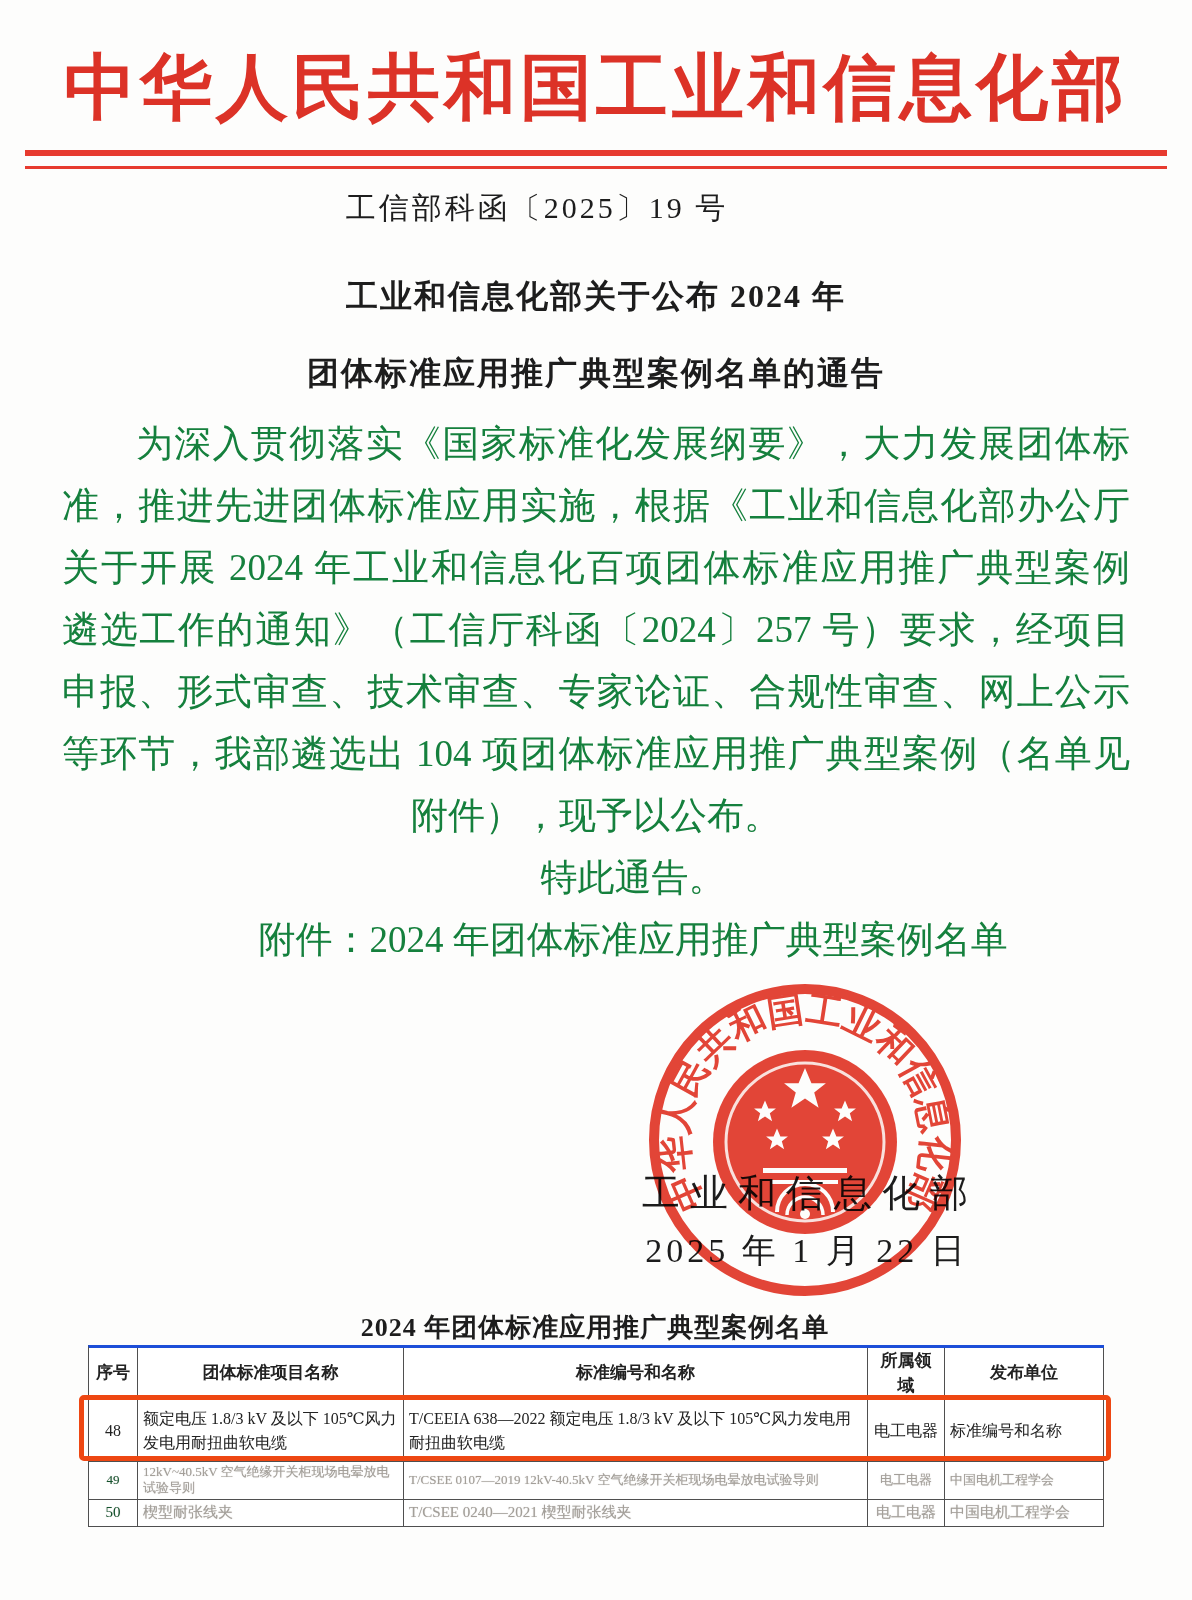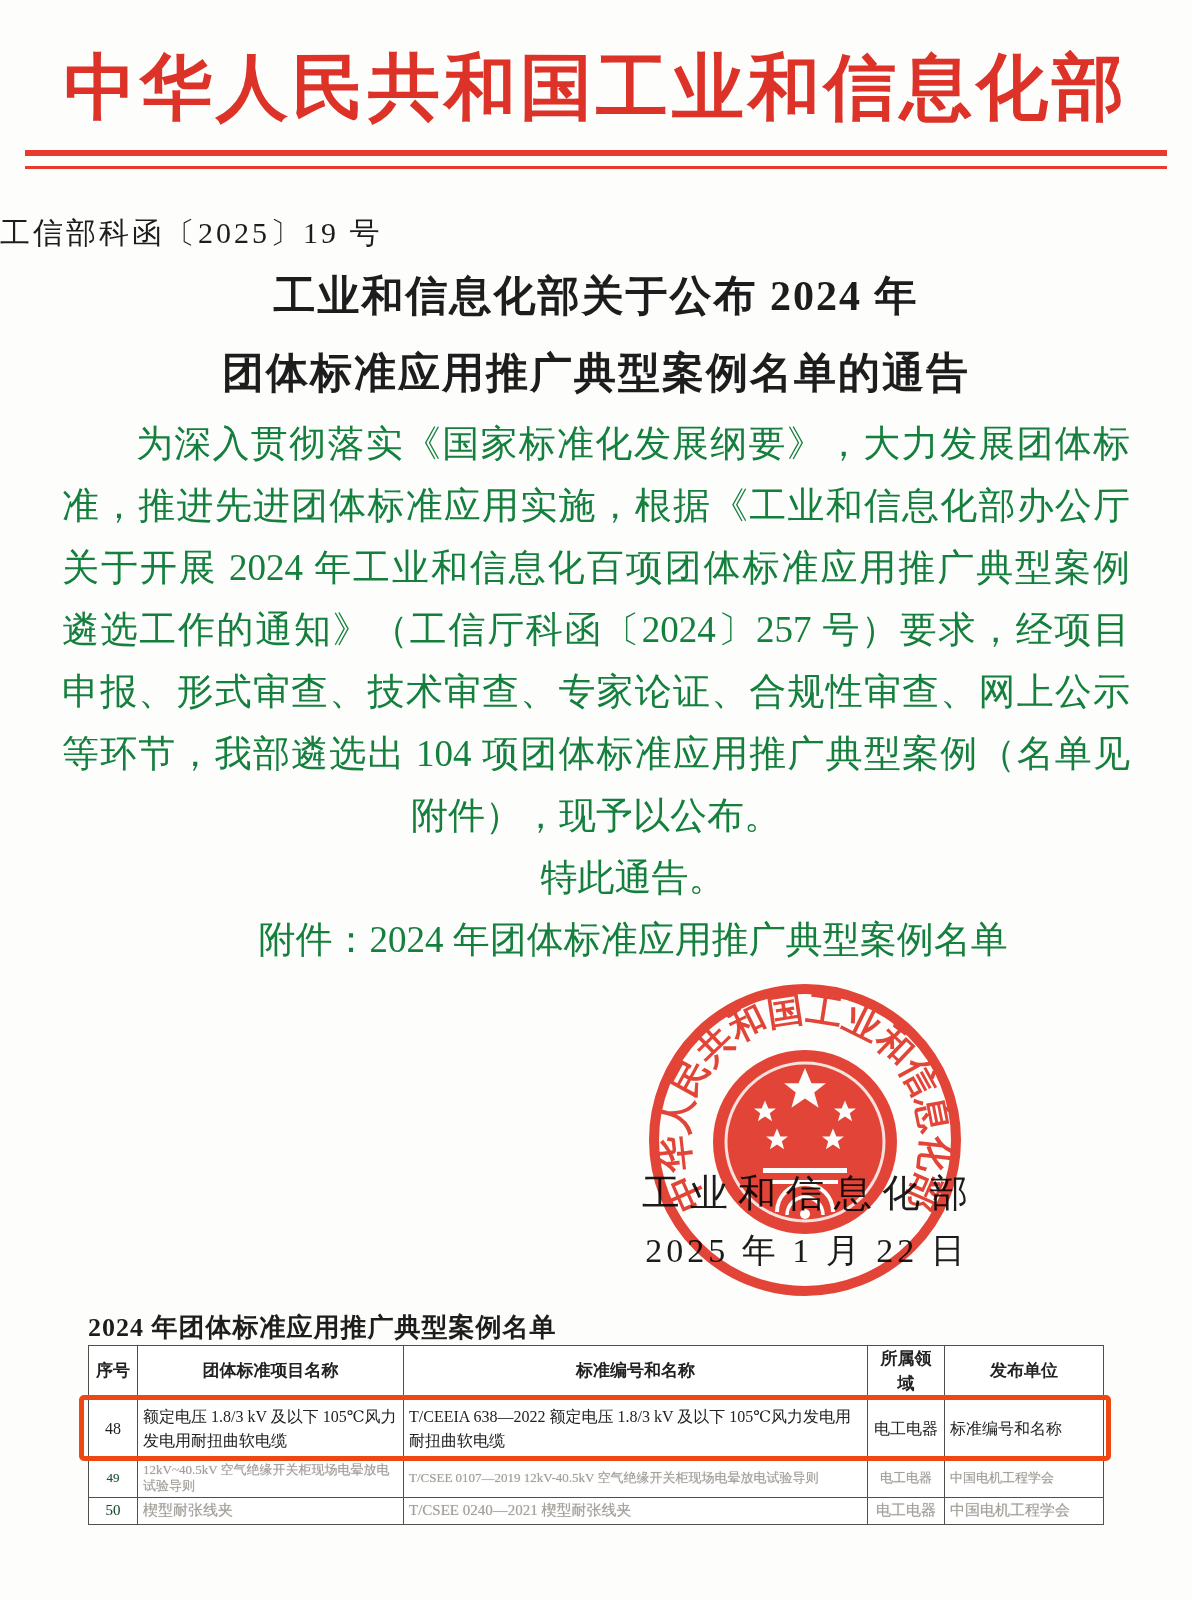--- a/index.html
+++ b/index.html
@@ -14,27 +14,27 @@
   
   .masthead {
     position:absolute; top:40px; left:0; width:100%;
     text-align:center; font-size:72px; font-weight:700;
     color:#dc3227; letter-spacing:4px; white-space:nowrap;
   }
   .rule-thick { position:absolute; top:150px; left:25px; right:25px; height:6px; background:#e73b2f; }
   .rule-thin  { position:absolute; top:166px; left:25px; right:25px; height:3px; background:#e73b2f; }
   
   .doc-number {
-    position:absolute; top:213px; left:0; right:118px;
-    text-align:left; font-size:30px; letter-spacing:3px;
+    position:absolute; top:188px; left:0; right:118px;
+    text-align:center; font-size:30px; letter-spacing:3px;
   }
   
   .notice-title {
     position:absolute; top:258px; left:0; width:100%;
-    text-align:center; font-weight:700; font-size:42px; line-height:77px;
+    text-align:center; font-weight:700; font-size:32px; line-height:77px;
     letter-spacing:2px;
   }
   
   .body-block {
     position:absolute; top:413px; left:62px; width:1068px;
     font-size:37px; line-height:62px; color:#15803d;
   }
   .body-block .full { text-align:justify; text-align-last:justify; }
   .body-block .first { text-indent:2em; }
   .body-block .plain { text-align:center; }
@@ -51,25 +51,25 @@
     z-index:1;
   }
   .seal-svg {
     position:absolute; top:970px; left:635px; width:340px; height:340px;
     z-index:2; mix-blend-mode:multiply; opacity:.92;
   }
   .seal-svg text { font-family:"Liberation Serif","DejaVu Serif",serif; font-weight:700; }
   
   .table-title {
     position:absolute; top:1310px; left:88px; width:1014px;
-    font-size:26px; font-weight:700; letter-spacing:1px;
+    text-align:center; font-size:26px; font-weight:700; letter-spacing:1px;
   }
   .case-table {
     position:absolute; top:1345px; left:88px; width:1016px;
-    border-top:1px solid #1d4ed8; border-left:1px solid #4f4f4f;
+    border-top:3px solid #1d4ed8; border-left:1px solid #4f4f4f;
     font-size:16px; color:#222; background:#fff;
   }
   .t-row { display:grid; grid-template-columns:49px 266px 464px 77px 159px; }
   .t-cell {
     border-right:1px solid #4f4f4f; border-bottom:1px solid #4f4f4f;
     display:flex; align-items:center; padding:2px 5px; line-height:1.45;
   }
   .c-center { justify-content:center; text-align:center; padding:2px 2px; }
   .t-head .t-cell { height:52px; font-weight:700; font-size:17px; justify-content:center; text-align:center; }
   .r-48 .t-cell { min-height:62px; }

